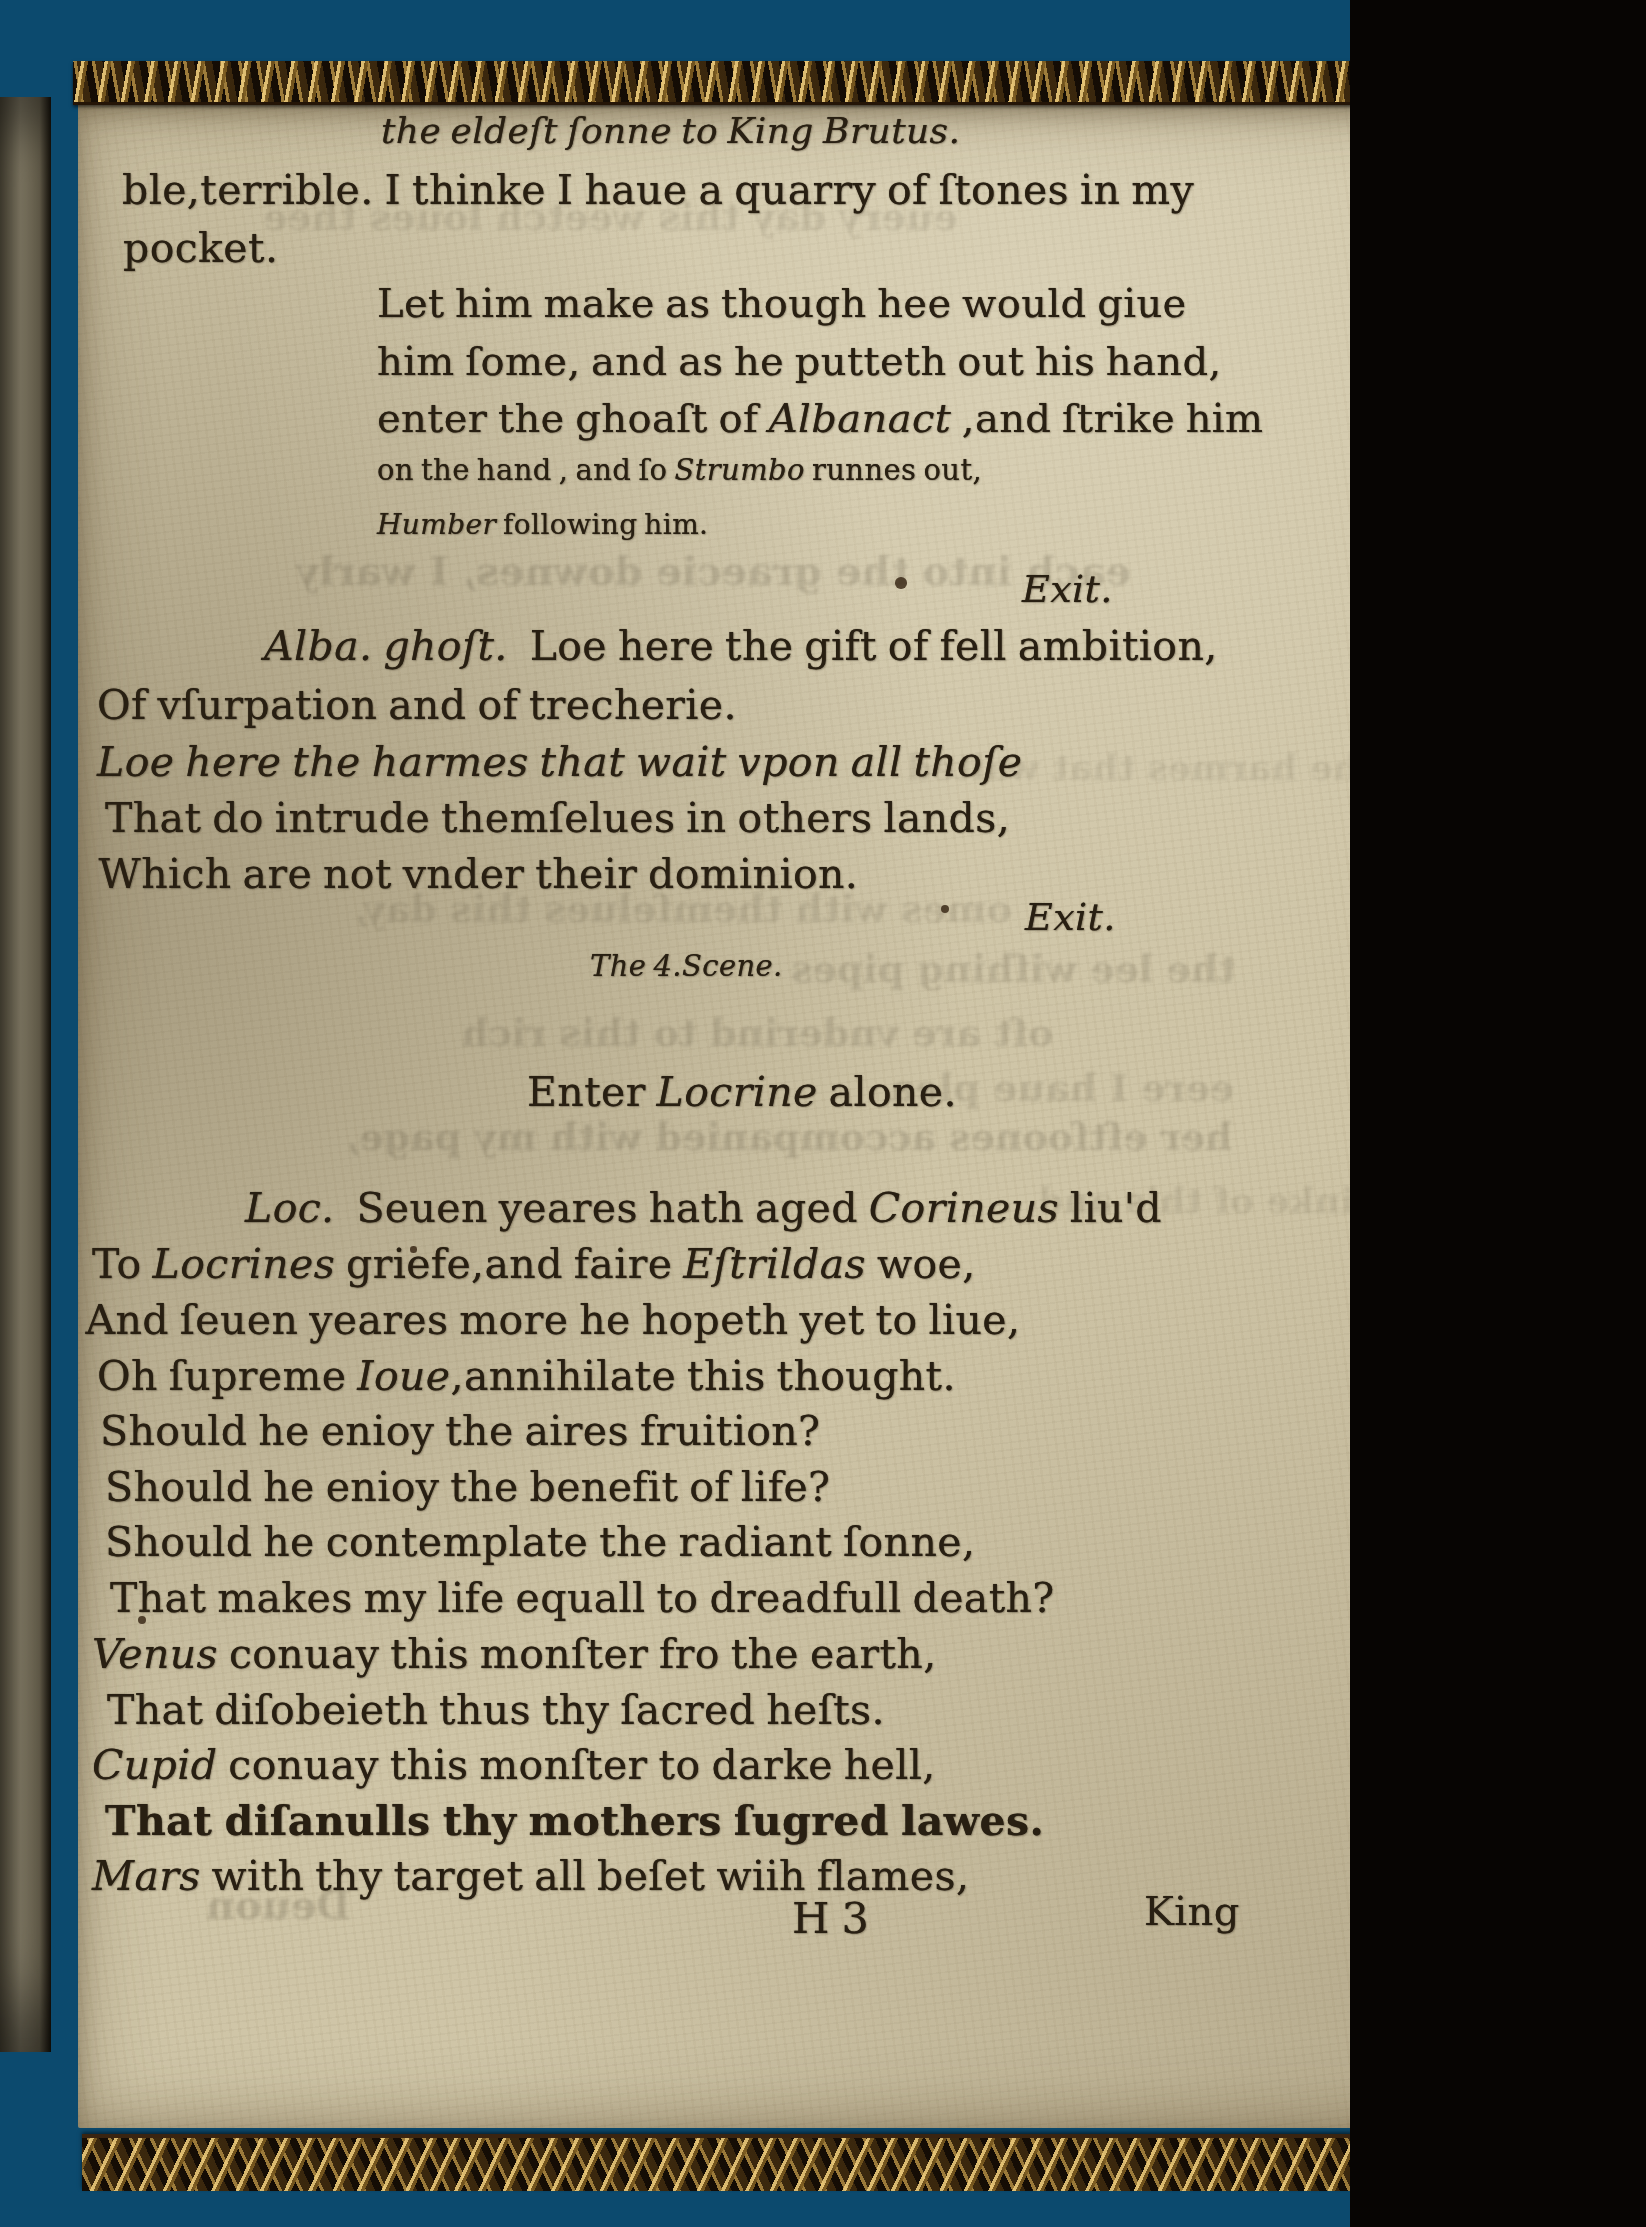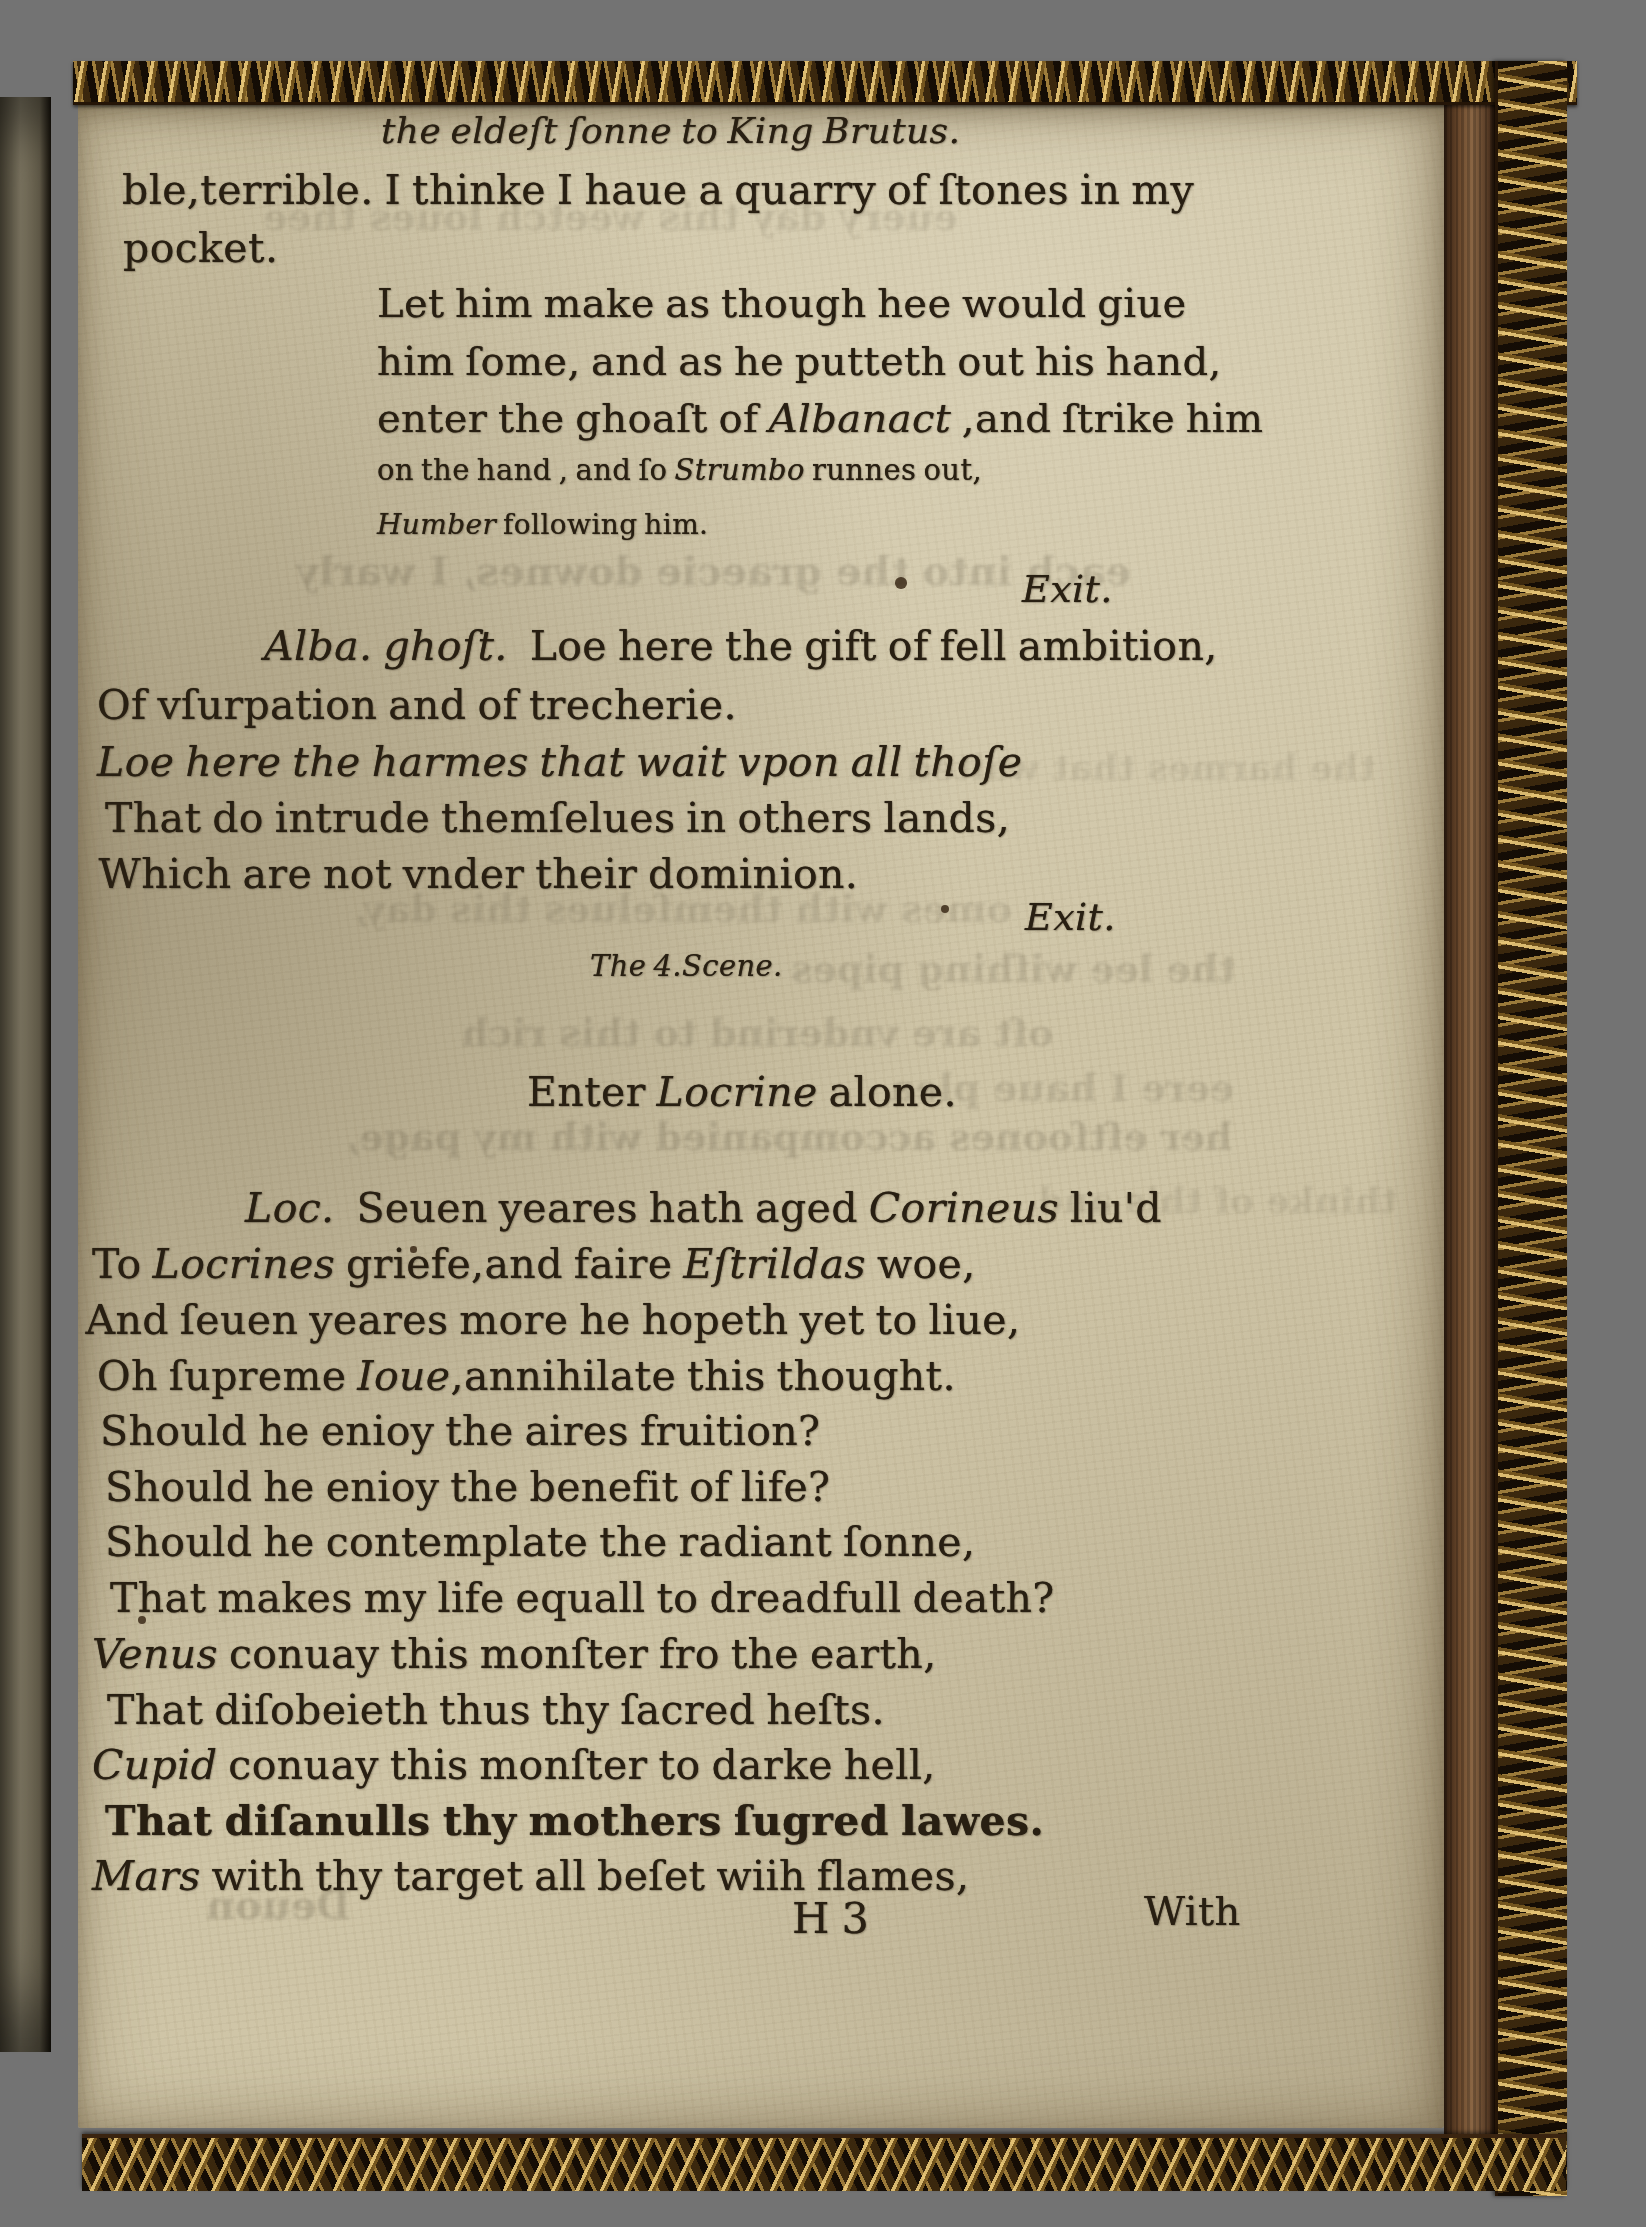--- a/index.html
+++ b/index.html
@@ -1,16 +1,16 @@
 <!DOCTYPE html>
 <html style="font-size:13px"><head>
 <meta charset="utf-8">
 <style>
   html,body{margin:0;padding:0;background:#070503;}
-  #canvas{position:relative;width:1646px;height:2227px;background:#737373;overflow:hidden;}
+  #canvas{position:relative;width:1350px;height:2227px;background:#0c4a6e;overflow:hidden;}
 
   
   .facing-page{position:absolute;left:0;top:97px;width:51px;height:1955px;
     background:linear-gradient(to right,#6e6650,#b3a98c 40%,#968c70 78%,#241d12);
     box-shadow:inset 0 33px 49px rgba(0,0,0,.45), inset 0 -49px 66px rgba(0,0,0,.55);}
 
   
   .paper{position:absolute;left:78px;top:102px;width:1366px;height:2026px;
     background-color:#cfc5a7;
     background-image:
@@ -102,21 +102,21 @@
         <div class="line" style="left: 22px; top: 1305px;"><span>Should he enioy the aires fruition?</span></div>
         <div class="line" style="left: 27px; top: 1361px;"><span>Should he enioy the benefit of life?</span></div>
         <div class="line" style="left: 27px; top: 1416px;"><span>Should he contemplate the radiant ſonne,</span></div>
         <div class="line" style="left: 32px; top: 1472px;"><span>That makes my life equall to dreadfull death?</span></div>
         <div class="line" style="left: 14px; top: 1528px;"><span class="it">Venus</span><span> conuay this monſter fro the earth,</span></div>
         <div class="line" style="left: 29px; top: 1584px;"><span>That diſobeieth thus thy ſacred heſts.</span></div>
         <div class="line" style="left: 14px; top: 1639px;"><span class="it">Cupid</span><span> conuay this monſter to darke hell,</span></div>
         <div class="line" style="left: 27px; top: 1695px; font-weight: bold;"><span>That diſanulls thy mothers ſugred lawes.</span></div>
         <div class="line" style="left: 14px; top: 1750px;"><span class="it">Mars</span><span> with thy target all beſet wiih flames,</span></div>
         <div class="line" style="left: 714px; top: 1791px; font-size: 43px;"><span>H 3</span></div>
-        <div class="line" style="left: 1066px; top: 1786px; font-size: 40px;"><span>With</span></div>
+        <div class="line" style="left: 1066px; top: 1786px; font-size: 40px;"><span>King</span></div>
       </div>
     <div id="speck-layer">
         <div class="speck" style="left: 817px; top: 475px; width: 11.5px; height: 11.5px;"></div>
         <div class="speck" style="left: 863px; top: 803px; width: 8.2px; height: 8.2px;"></div>
         <div class="speck" style="left: 332px; top: 1144px; width: 6.6px; height: 6.6px;"></div>
         <div class="speck" style="left: 60px; top: 1514px; width: 8.2px; height: 8.2px;"></div>
       </div>
   </div>
   <div class="fore-edge"></div>
   <div class="gilt gilt-top"></div>

